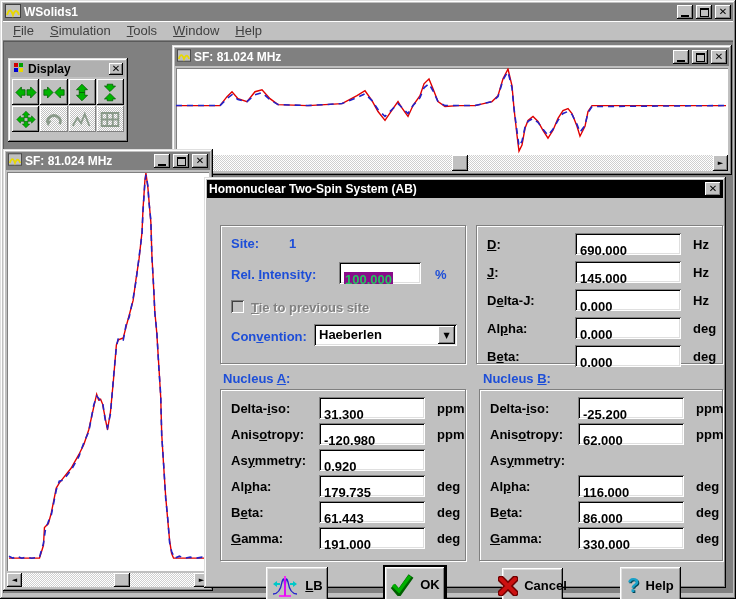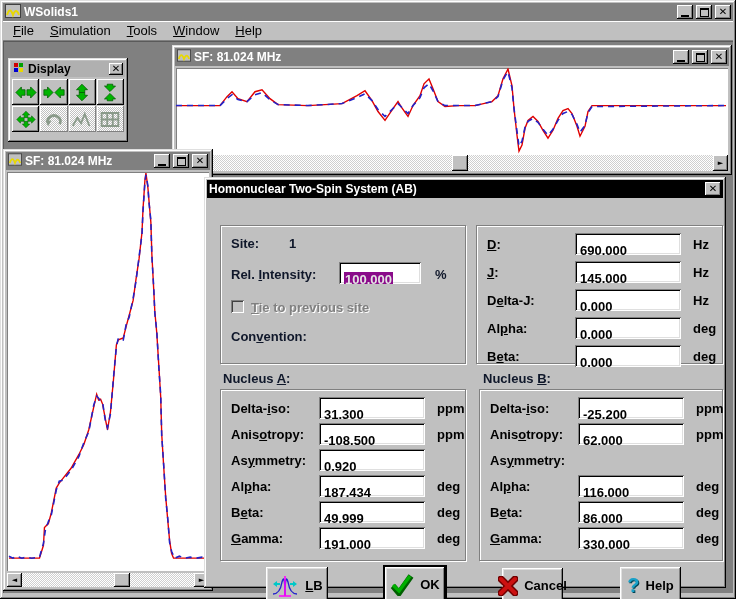--- a/index.html
+++ b/index.html
@@ -14,21 +14,21 @@
   .titlebar { height:18px; display:flex; align-items:center; gap:3px; padding:8px 2px; background:#808080; color:#fff; font-weight:bold; font-size:12px; overflow:hidden; }
   .titlebar .ttl { flex:1; white-space:nowrap; }
   .tbtn { width:16px; height:14px; flex:0 0 auto; display:flex; align-items:center; justify-content:center; background:#c0c0c0; box-shadow: inset -1px -1px 0 #000, inset 1px 1px 0 #fff, inset -2px -2px 0 #808080; font-size:10px; color:#000; }
   .g-min { width:8px; height:2px; background:#000; margin-top:7px; }
   .g-max { width:9px; height:9px; border:1px solid #000; border-top-width:2px; }
   .g-x   { font-weight:bold; font-family:"DejaVu Sans",sans-serif; font-size:10px; line-height:10px; }
 
   
   #main { left:0; top:0; width:736px; height:599px; }
   #menubar { height:20px; background:#c0c0c0; display:flex; align-items:center; padding:0 2px; border-bottom:1px solid #808080; box-shadow:0 1px 0 #fff inset; }
-  .menu-item { padding:2px 8px; color:#000000; font-weight:normal; }
+  .menu-item { padding:2px 8px; color:#404040; font-weight:normal; }
   #mdi { position:absolute; left:3px; top:41px; width:730px; height:552px; background:#808080; box-shadow: inset 1px 1px 0 #5a5a5a; }
 
   
   #win-top  { left:172px; top:45px; width:560px; height:130px; z-index:1; }
   #win-left { left:3px; top:149px; width:210px; height:442px; z-index:3; }
   .client { position:absolute; background:#fff; box-shadow: inset 1px 1px 0 #808080; }
   #win-top  .client { left:4px; right:4px; top:23px; height:87px; }
   #win-left .client { left:4px; right:4px; top:23px; bottom:20px; }
   svg.spec { position:absolute; inset:0; width:100%; height:100%; }
   polyline.red  { fill:none; stroke-width:1.4; }
@@ -48,28 +48,28 @@
   #tool-grid { display:grid; grid-template-columns:repeat(4,1fr); gap:1px; padding:2px 1px; }
   .tool-btn { height:26px; display:flex; align-items:center; justify-content:center; background:#c0c0c0; box-shadow: inset -1px -1px 0 #000, inset 1px 1px 0 #fff, inset -2px -2px 0 #808080; }
   .tool-btn.disabled { box-shadow: inset -1px -1px 0 #808080, inset 1px 1px 0 #fff; background-image:conic-gradient(#fff 25%, #c0c0c0 25% 50%, #fff 50% 75%, #c0c0c0 75%); background-size:2px 2px; }
   .tool-ic svg { display:block; width:24px; height:19px; }
 
   
   #dialog { left:204px; top:177px; width:522px; height:411px; z-index:4; }
   #dialog .titlebar { font-size:12px; }
   .dlg-body { position:absolute; left:3px; right:3px; top:22px; bottom:3px; }
   .groupbox { position:absolute; border:1px solid #808080; box-shadow: inset 1px 1px 0 #fff, 1px 1px 0 #fff; }
-  .glabel { position:absolute; font-weight:bold; color:#0f172a; }
+  .glabel { position:absolute; font-weight:bold; color:#1d4ed8; }
   .prow { display:grid; grid-template-columns:88px 106px 1fr; align-items:center; height:22px; margin:0 8px 6px 10px; }
   .rows-pad { padding-top:7px; }
   .rows-nuc .prow { margin-bottom:4px; }
   .plabel { font-weight:bold; white-space:nowrap; }
   .punit  { font-weight:bold; padding-left:12px; }
   .field { height:22px; background:#fff; box-shadow: inset 1px 1px 0 #808080, inset -1px -1px 0 #fff, inset 2px 2px 0 #000, inset -2px -2px 0 #dfdfdf; font-weight:bold; padding:10px 0 0 5px; overflow:hidden; white-space:nowrap; }
-  .sel { background:#8a0b8a; color:#e5e5e5; padding:0 1px; }
+  .sel { background:#8a0b8a; color:#22c55e; padding:0 1px; }
 
   .cb-box { position:absolute; width:13px; height:13px; background:#c0c0c0; box-shadow: inset 1px 1px 0 #808080, inset -1px -1px 0 #fff, inset 2px 2px 0 #404040; }
   .disabled-text { color:#808080; text-shadow:1px 1px 0 #fff; font-weight:bold; }
 
   .combo { position:absolute; height:22px; display:flex; background:#fff; box-shadow: inset 1px 1px 0 #808080, inset -1px -1px 0 #fff, inset 2px 2px 0 #000, inset -2px -2px 0 #dfdfdf; }
   .combo-val { flex:1; font-weight:bold; padding:3px 0 0 5px; }
   .combo-btn { width:17px; margin:2px; display:flex; align-items:center; justify-content:center; background:#c0c0c0; box-shadow: inset -1px -1px 0 #000, inset 1px 1px 0 #fff, inset -2px -2px 0 #808080; font-family:"DejaVu Sans",sans-serif; font-size:8px; }
 
   .btn { position:absolute; display:flex; align-items:center; justify-content:center; gap:6px; background:#c0c0c0; box-shadow: inset -1px -1px 0 #000, inset 1px 1px 0 #fff, inset -2px -2px 0 #808080, inset 2px 2px 0 #dfdfdf; font-weight:bold; }
   .btn.default { border:2px solid #000; }
@@ -277,20 +277,26 @@
       <span class="glabel" style="left:68px; top:10px;">1</span>
 
       <span class="glabel" style="left:10px; top:41px;">Rel. <u>I</u>ntensity:</span>
       <div class="field" style="position:absolute; left:118px; top:36px; width:82px;"><span class="sel" style="background: rgb(138, 11, 138);">100.000</span></div>
       <span class="glabel" style="left:214px; top:41px;">%</span>
 
       <span class="cb-box" style="left:10px; top:74px;"></span>
       <span class="glabel disabled-text" style="left:30px; top:74px;"><u>T</u>ie to previous site</span>
 
       <span class="glabel" style="left:10px; top:103px;">Con<u>v</u>ention:</span>
+      <div class="combo" style="left:93px; top:98px; width:143px;">
+        <span class="combo-val">Haeberlen</span>
+        <span class="combo-btn">
+            <span>▼</span>
+          </span>
+      </div>
     </div>
 
     <div class="groupbox rows-pad" style="left:269px; top:26px; width:247px; height:139px;">
         <div class="prow">
           <span class="plabel"><u>D</u>:</span>
           <div class="field">690.000</div>
           <span class="punit">Hz</span>
         </div>
         <div class="prow">
           <span class="plabel"><u>J</u>:</span>
@@ -316,36 +322,36 @@
 
     <span class="glabel" style="left:16px; top:172px;">Nucleus <u>A</u>:</span>
     <div class="groupbox rows-pad rows-nuc" style="left:13px; top:190px; width:246px; height:172px;">
         <div class="prow">
           <span class="plabel">Delta-<u>i</u>so:</span>
           <div class="field">31.300</div>
           <span class="punit">ppm</span>
         </div>
         <div class="prow">
           <span class="plabel">Anis<u>o</u>tropy:</span>
-          <div class="field">-108.500</div>
+          <div class="field">-120.980</div>
           <span class="punit">ppm</span>
         </div>
         <div class="prow">
           <span class="plabel">As<u>y</u>mmetry:</span>
           <div class="field">0.920</div>
           <span class="punit"></span>
         </div>
         <div class="prow">
           <span class="plabel">Al<u>p</u>ha:</span>
-          <div class="field">187.434</div>
+          <div class="field">179.735</div>
           <span class="punit">deg</span>
         </div>
         <div class="prow">
           <span class="plabel">B<u>e</u>ta:</span>
-          <div class="field">49.999</div>
+          <div class="field">61.443</div>
           <span class="punit">deg</span>
         </div>
         <div class="prow">
           <span class="plabel"><u>G</u>amma:</span>
           <div class="field">191.000</div>
           <span class="punit">deg</span>
         </div>
       </div>
 
     <span class="glabel" style="left:276px; top:172px;">Nucleus <u>B</u>:</span>

